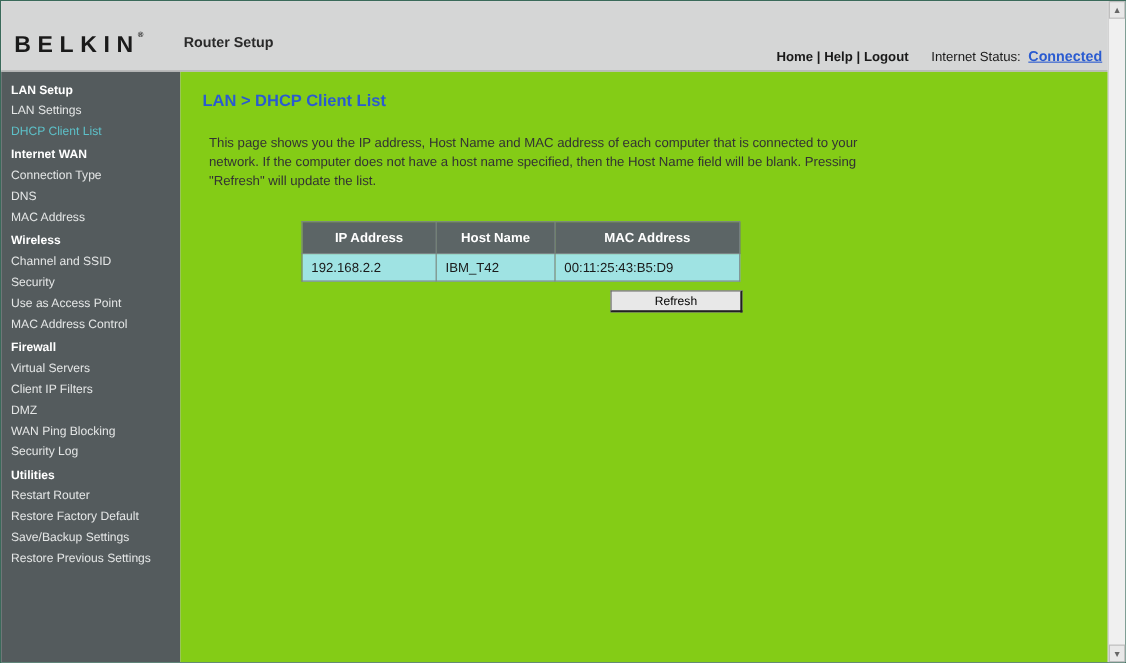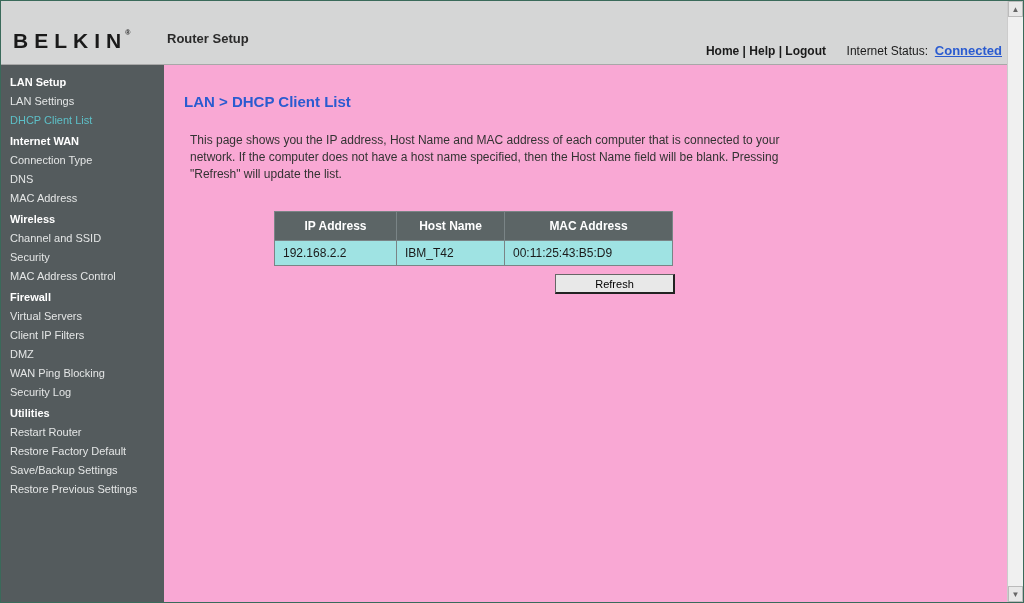--- a/index.html
+++ b/index.html
@@ -118,22 +118,22 @@
     .sb-heading.first { margin-top: 0; }
     .sb-item {
       font-size: 11px;
       color: #e4e6e6;
       cursor: pointer;
       display: block;
     }
     .sb-item.active { color: #5dc0c8; }
     .page {
       flex: 1;
-      background: #f9a8d4;
-      padding: 28px 20px 0 20px;
+      background: #84cc16;
+      padding: 18px 20px 0 20px;
     }
     .page-title {
       font-size: 15px;
       font-weight: bold;
       color: #2a5bd0;
       margin-bottom: 22px;
     }
     .page-desc {
       font-size: 12px;
       color: #333;
@@ -210,20 +210,21 @@
       <span class="sb-item active">DHCP Client List</span>
 
       <div class="sb-heading">Internet WAN</div>
       <span class="sb-item">Connection Type</span>
       <span class="sb-item">DNS</span>
       <span class="sb-item">MAC Address</span>
 
       <div class="sb-heading">Wireless</div>
       <span class="sb-item">Channel and SSID</span>
       <span class="sb-item">Security</span>
+      <span class="sb-item">Use as Access Point</span>
       <span class="sb-item">MAC Address Control</span>
 
       <div class="sb-heading">Firewall</div>
       <span class="sb-item">Virtual Servers</span>
       <span class="sb-item">Client IP Filters</span>
       <span class="sb-item">DMZ</span>
       <span class="sb-item">WAN Ping Blocking</span>
       <span class="sb-item">Security Log</span>
 
       <div class="sb-heading">Utilities</div>

